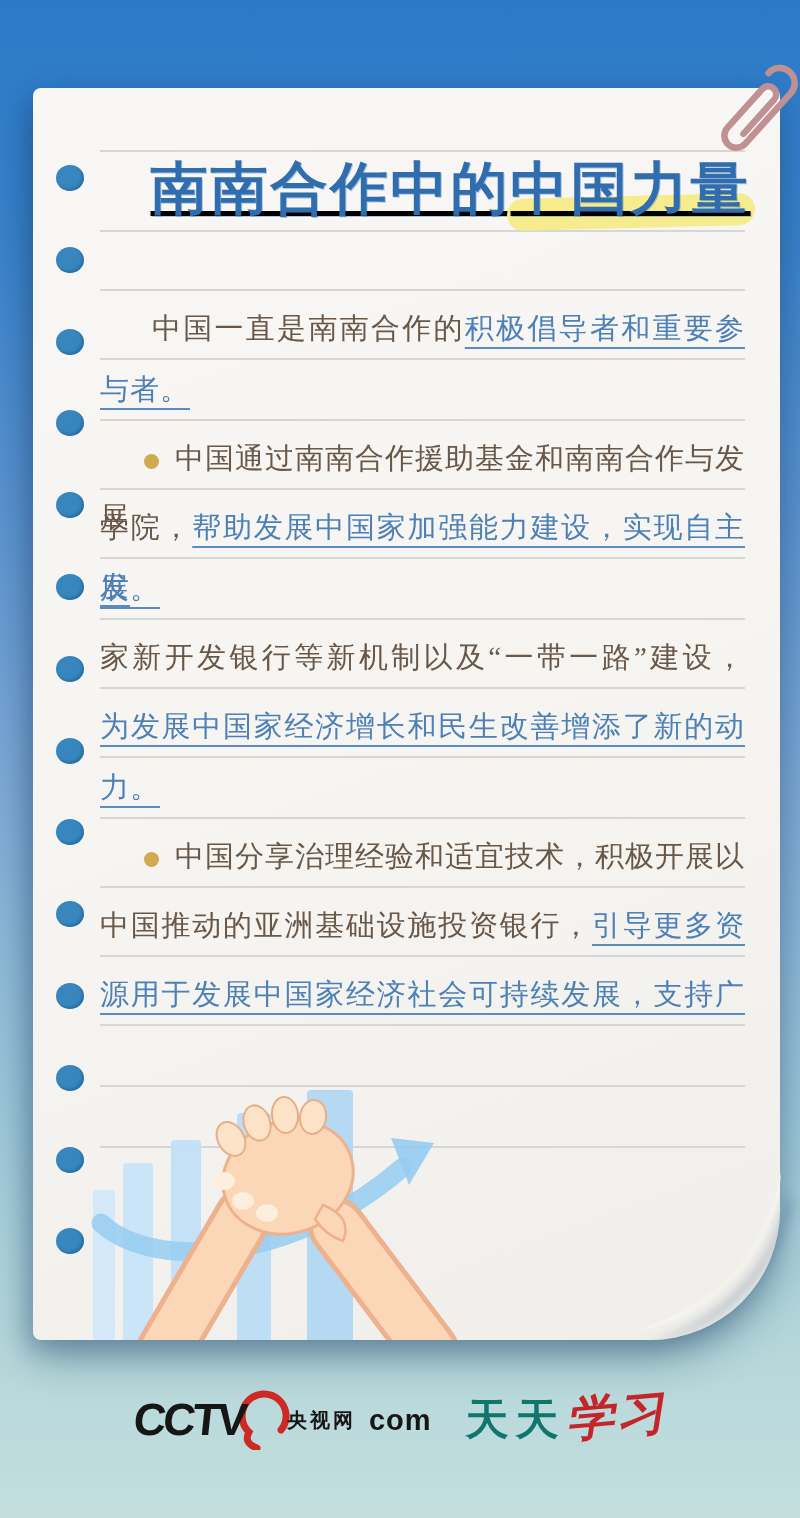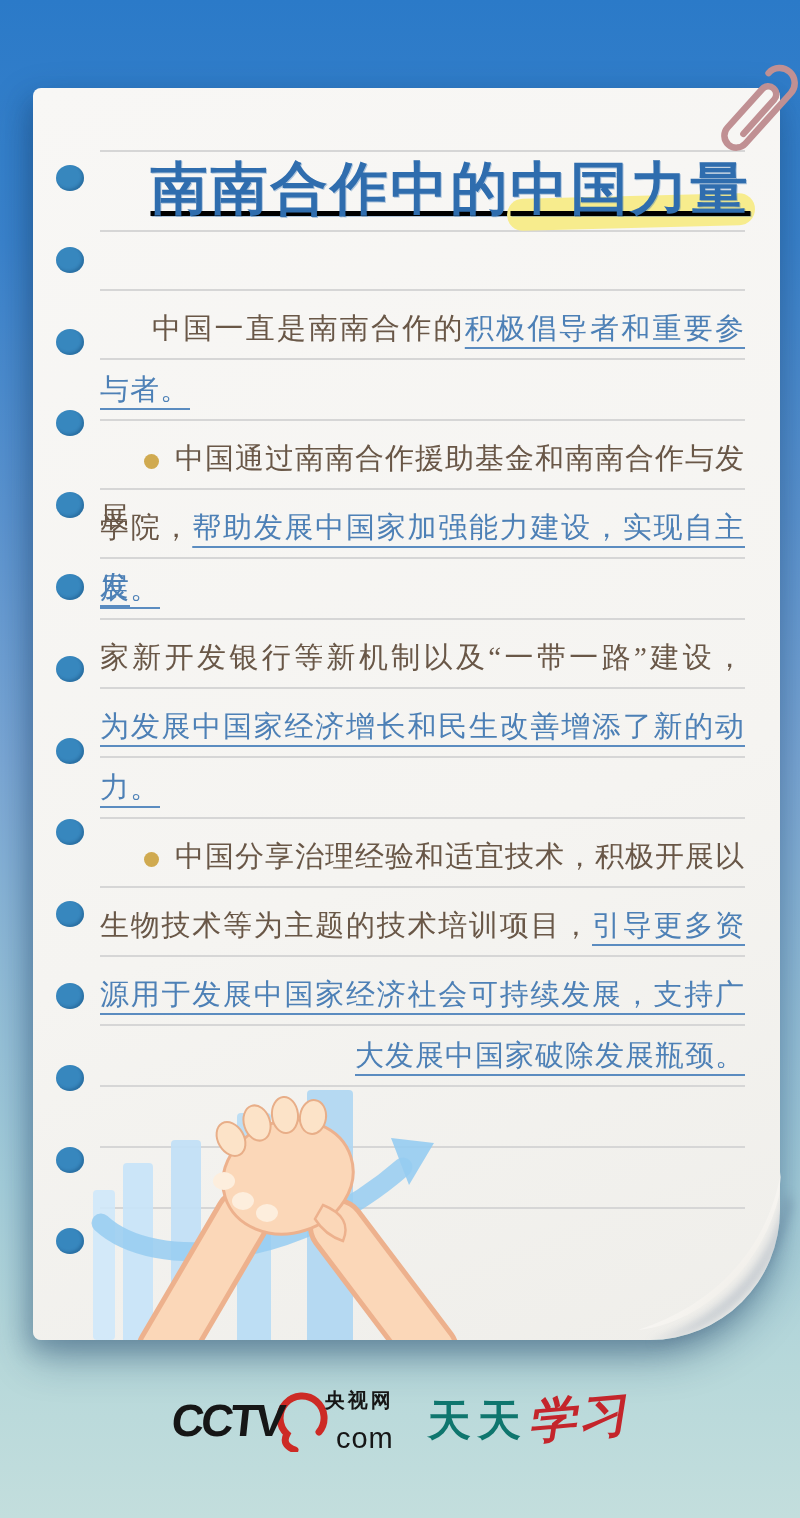--- a/index.html
+++ b/index.html
@@ -40,24 +40,24 @@
   
   .curl{position:absolute;left:600px;top:1130px;width:200px;height:230px;pointer-events:none;}
   
   .clip{position:absolute;left:703px;top:56px;width:104px;height:112px;}
   
   .footer{position:absolute;left:0;top:1388px;width:800px;display:flex;
           align-items:center;justify-content:center;}
   .cctv{font-family:"Liberation Sans","DejaVu Sans",sans-serif;font-size:45px;font-weight:900;
         color:#161616;letter-spacing:-3px;transform:skewX(-6deg);line-height:1;}
   .redarc{margin-left:-8px;margin-right:-4px;}
-  .ys-col{display:flex;flex-direction:column;align-items:flex-end;line-height:1;margin-top:2px;gap:13px;}
+  .ys-col{display:flex;flex-direction:row;align-items:center;line-height:1;margin-top:2px;gap:13px;}
   .ysw{font-size:20px;font-weight:700;color:#161616;letter-spacing:3px;
        font-family:"Liberation Sans","DejaVu Sans",sans-serif;}
-  .com{font-size:29px;font-weight:400;color:#161616;letter-spacing:1px;margin-top:1px;
+  .com{font-size:29px;font-weight:700;color:#161616;letter-spacing:1px;margin-top:1px;
        font-family:"Liberation Sans","DejaVu Sans",sans-serif;}
   .tt{font-size:43px;font-weight:900;color:#0f766e;letter-spacing:7px;margin-left:34px;line-height:1;}
   .xx{font-size:48px;font-weight:700;font-style:italic;color:#c4252b;letter-spacing:2px;
       transform:rotate(-5deg) translateY(-3px);line-height:1;}
 </style>
 </head>
 <body>
 
 <div class="bg"></div>
 
@@ -75,23 +75,22 @@
       <div class="row "></div>
       <div class="row j indent"><span class="txt">中国一直是南南合作的</span><span class="lnk">积极倡导者和重要参</span></div>
       <div class="row l"><span class="lnk">与者。</span></div>
       <div class="row j"><span class="bullet"></span><span class="txt">中国通过南南合作援助基金和南南合作与发展</span></div>
       <div class="row j"><span class="txt">学院，</span><span class="lnk">帮助发展中国家加强能力建设，实现自主发</span></div>
       <div class="row l"><span class="lnk">展。</span></div>
       <div class="row j"><span class="txt">家新开发银行等新机制以及“一带一路”建设，</span></div>
       <div class="row j"><span class="lnk">为发展中国家经济增长和民生改善增添了新的动</span></div>
       <div class="row l"><span class="lnk">力。</span></div>
       <div class="row j"><span class="bullet"></span><span class="txt">中国分享治理经验和适宜技术，积极开展以</span></div>
-      <div class="row j"><span class="txt">生物技术等为主题的技术培训项目，</span><span class="lnk">引导更多资</span></div>
+      <div class="row j"><span class="txt">中国推动的亚洲基础设施投资银行，</span><span class="lnk">引导更多资</span></div>
       <div class="row j"><span class="lnk">源用于发展中国家经济社会可持续发展，支持广</span></div>
-      <div class="row r"><span class="lnk">大发展中国家破除发展瓶颈。</span></div>
       <div class="row "></div>
       <div class="row "></div>
     </div>
 
   <svg class="illus" viewBox="0 0 420 285">
     <g>
       <rect x="8" y="135" width="22" height="150" rx="4" fill="#cfe8fa" opacity="0.9"></rect>
       <rect x="38" y="108" width="30" height="180" rx="4" fill="#c8e4f8" opacity="0.92"></rect>
       <rect x="86" y="85" width="30" height="205" rx="4" fill="#c1e0f6" opacity="0.92"></rect>
       <rect x="152" y="58" width="34" height="230" rx="4" fill="#b9dcf4" opacity="0.92"></rect>

